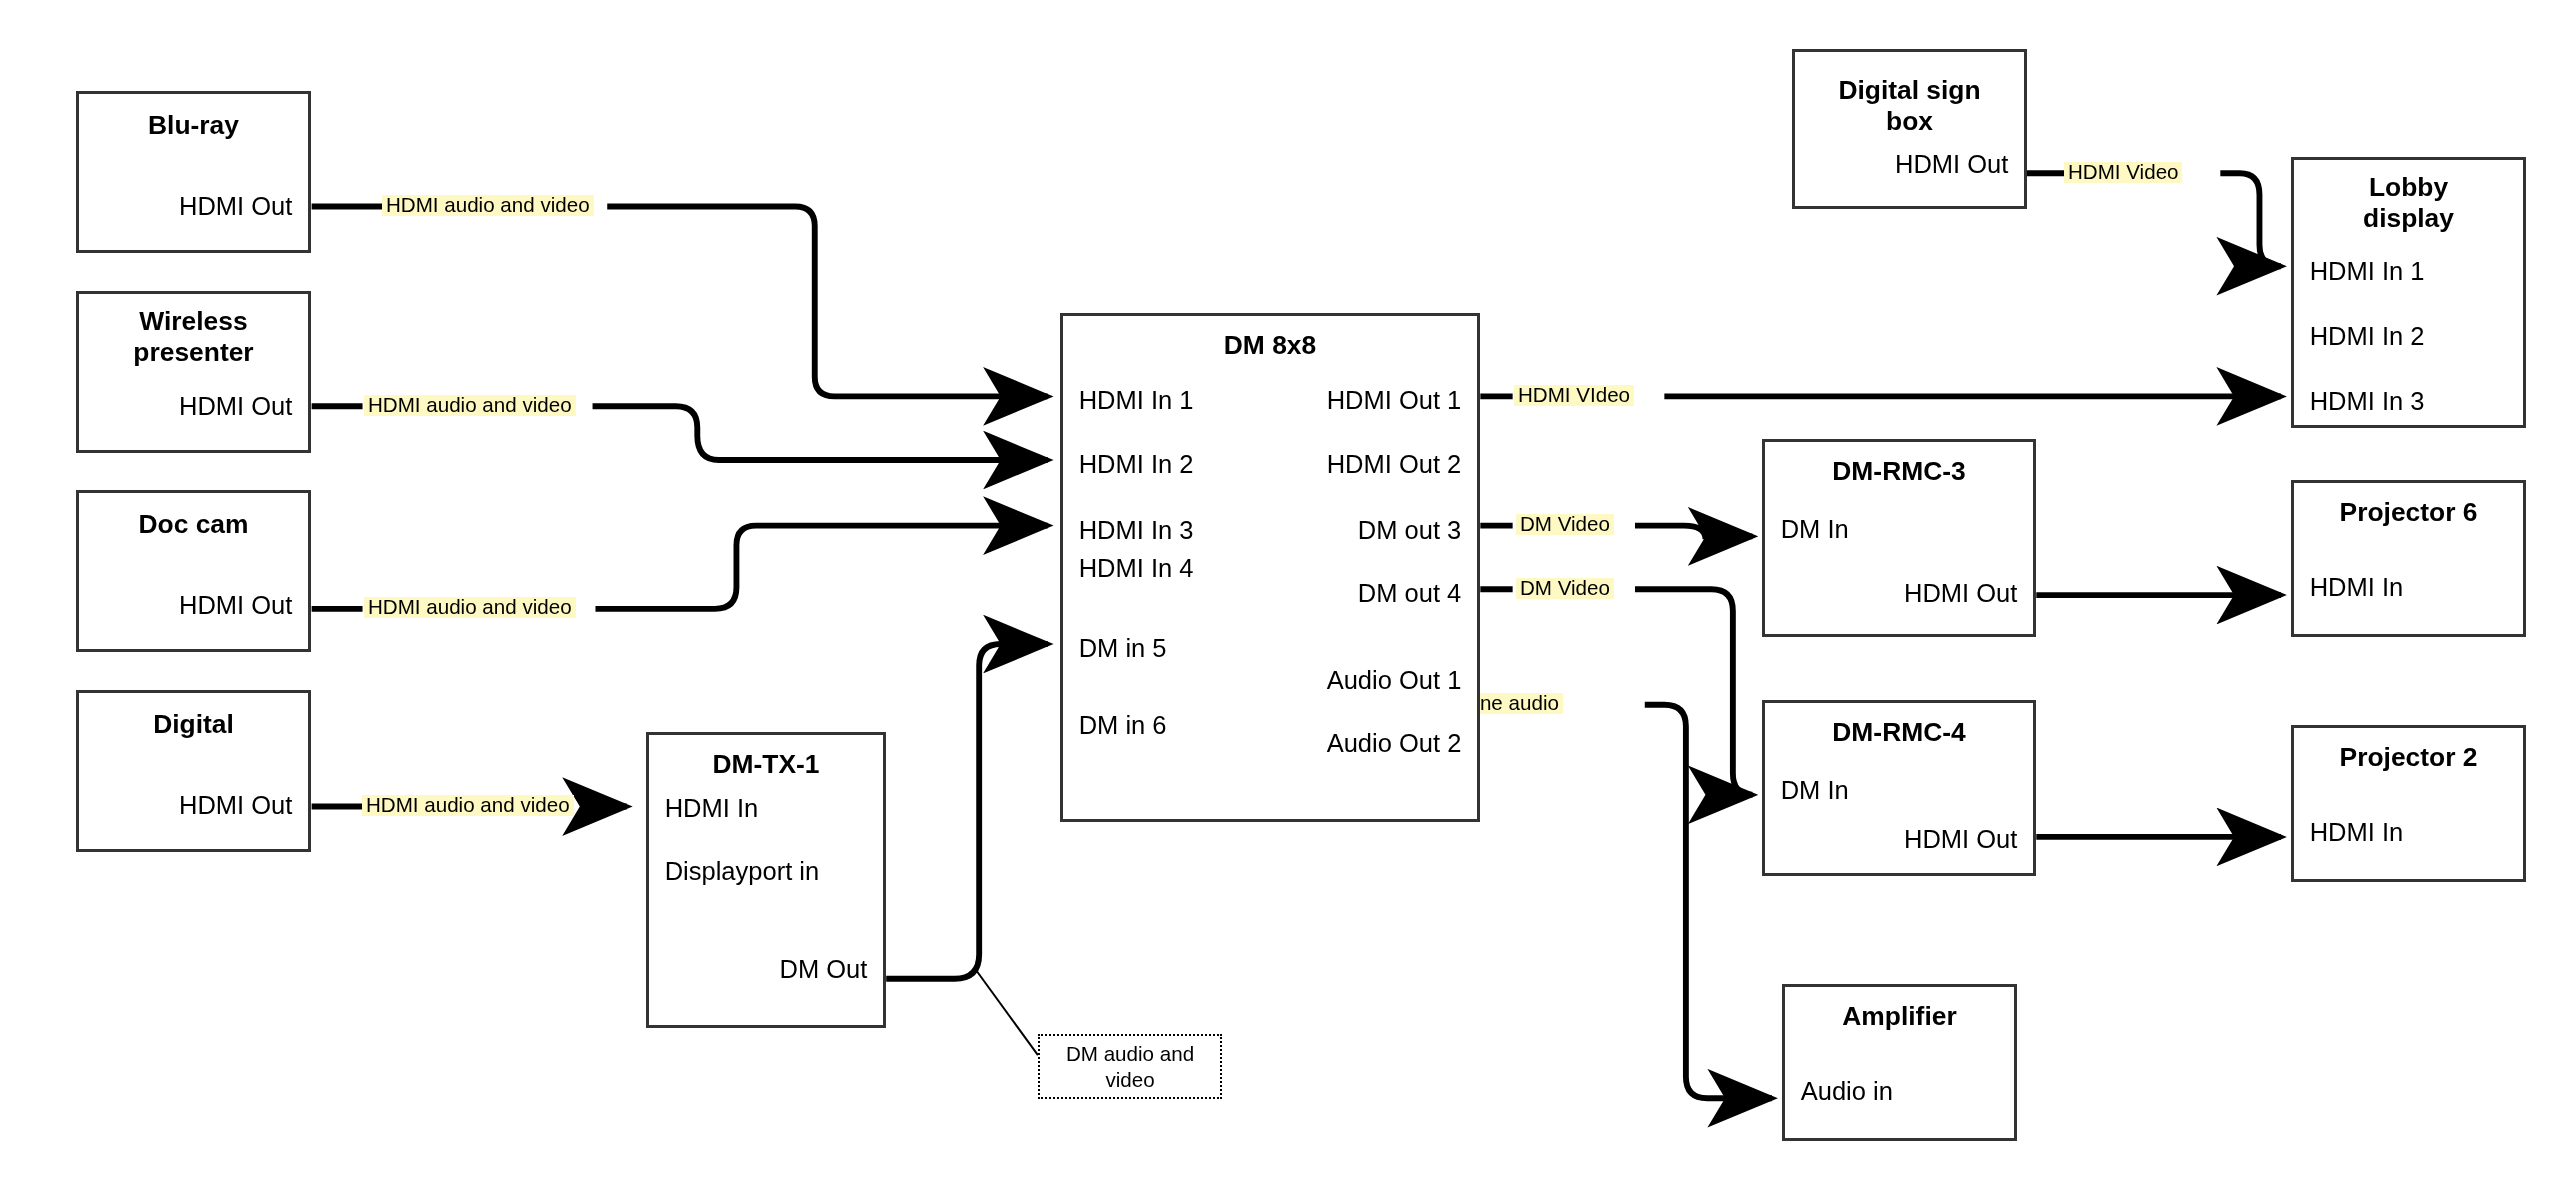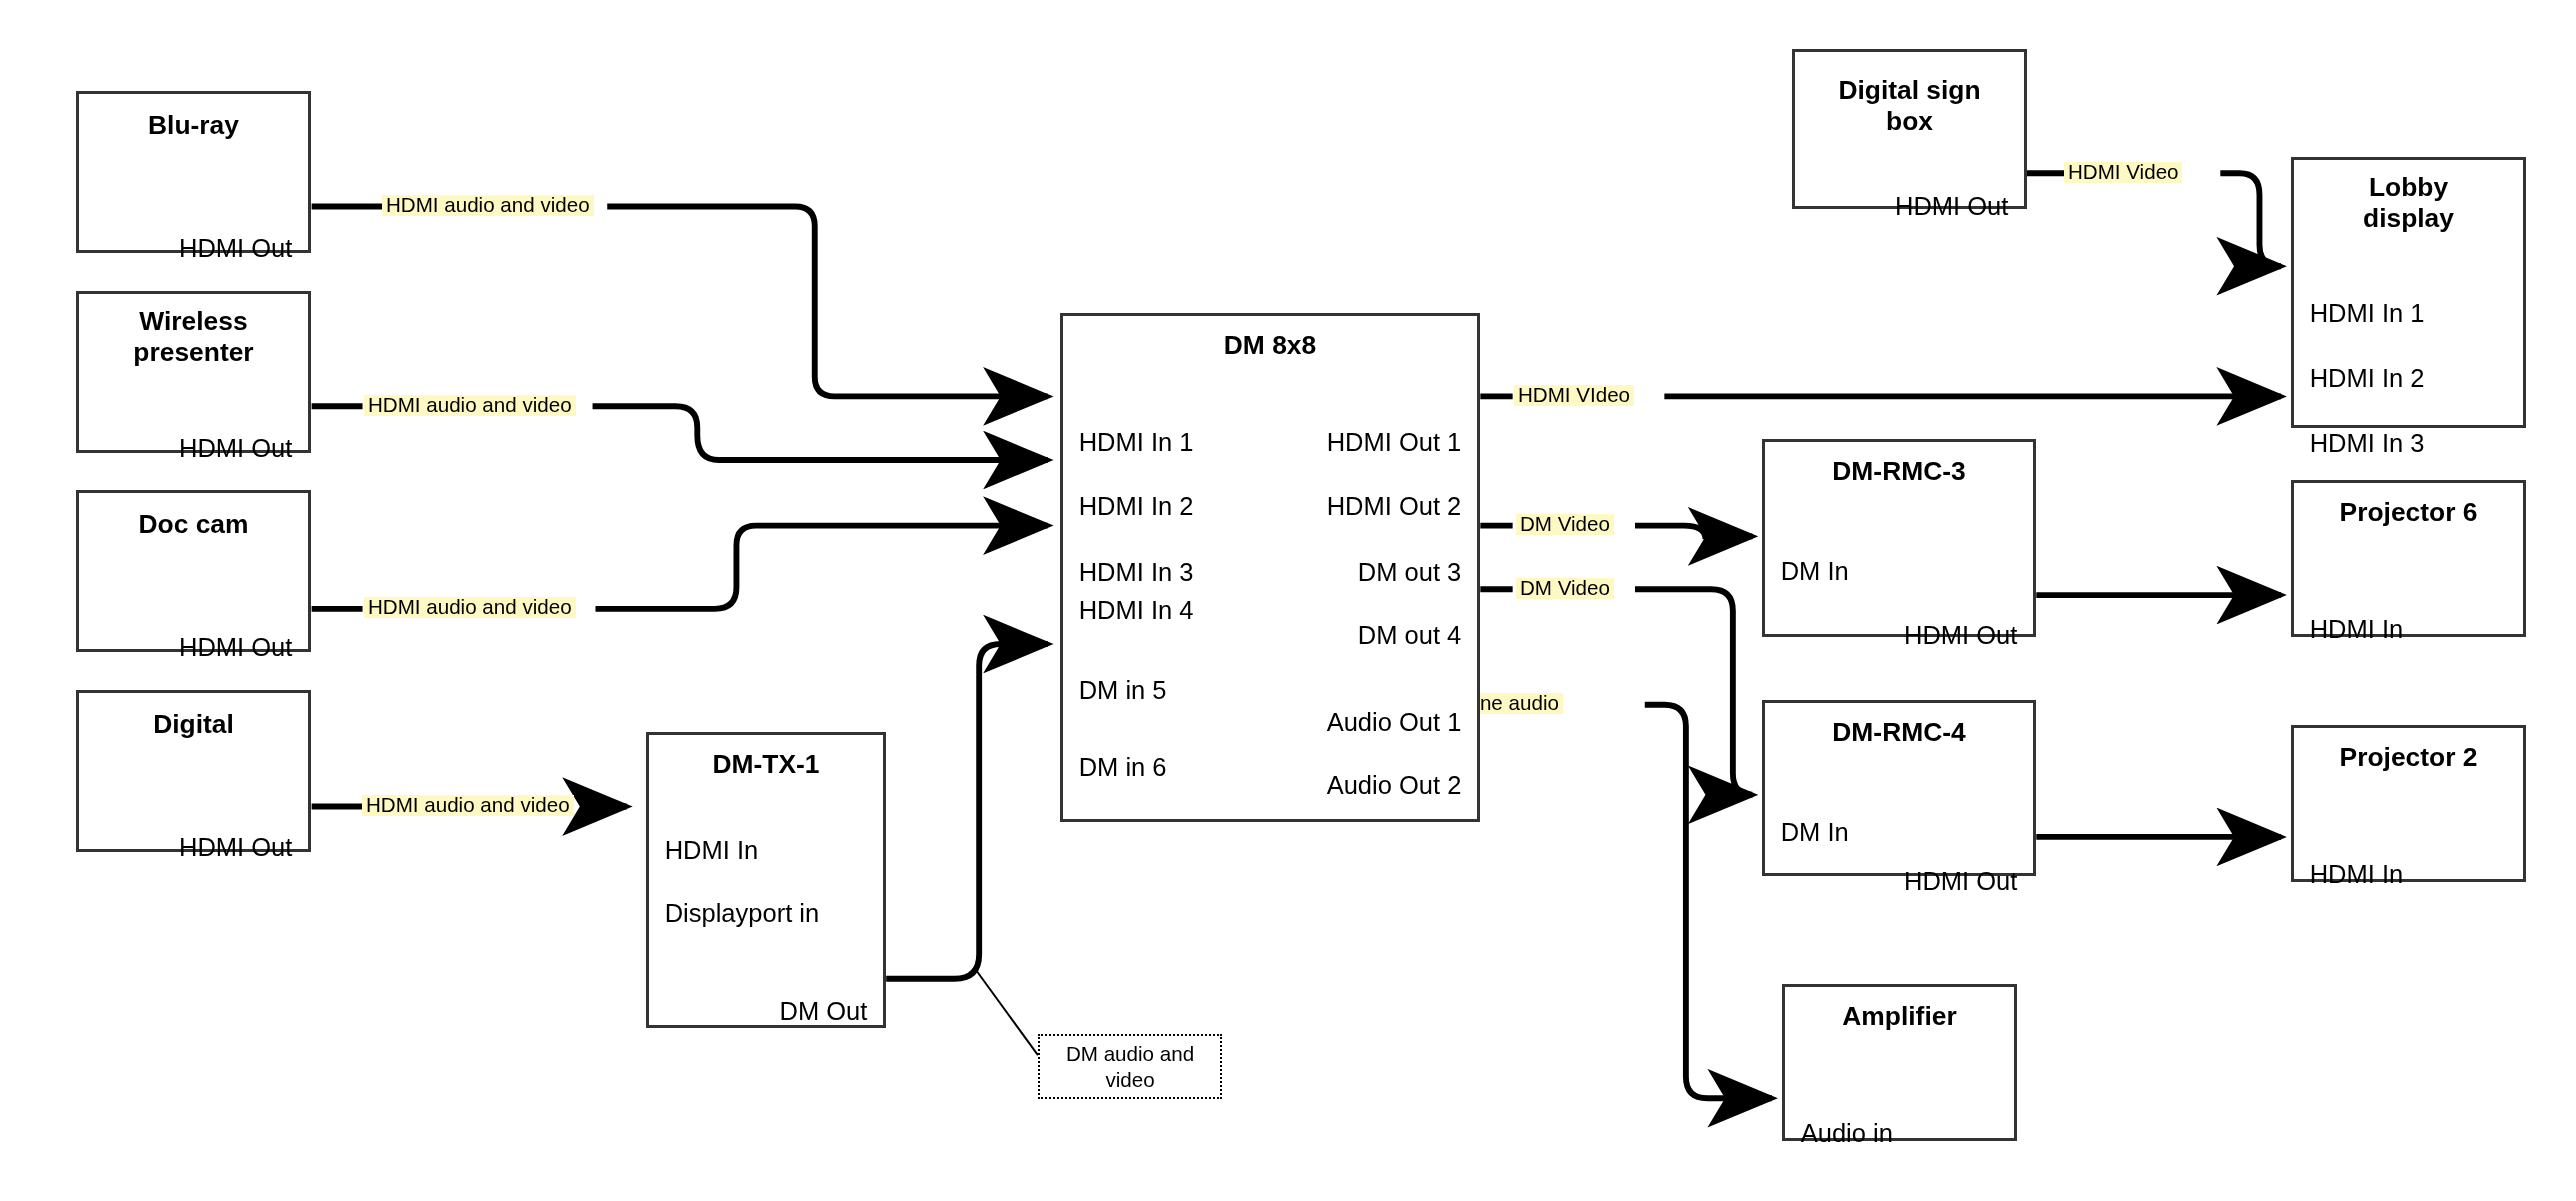--- a/index.html
+++ b/index.html
@@ -5,21 +5,21 @@
   html,body{margin:0;padding:0;background:#fff;}
   body{width:2576px;height:1201px;position:relative;overflow:hidden;
        font-family:"Liberation Sans",sans-serif;color:#000;}
   #canvas{position:absolute;left:0;top:0;width:2576px;height:1201px;}
   svg.wires{position:absolute;left:0;top:0;width:2576px;height:1201px;pointer-events:none;}
   .node{position:absolute;box-sizing:border-box;border:3.9px solid #333;background:#fff;}
   .node .title{font-weight:bold;text-align:center;font-size:26.4px;line-height:1.18;}
   .node .port{font-size:25.5px;white-space:nowrap;}
   .port.left{text-align:left;}
   .port.right{text-align:right;}
-  .port.abs{position:absolute;margin-top:42px;}
+  .port.abs{position:absolute;}
   .note{position:absolute;box-sizing:border-box;border:2px dotted #000;background:#fff;
         font-size:20.6px;text-align:center;line-height:1.22;display:flex;align-items:center;
         justify-content:center;padding:3.9px 5.9px;}
   .wlabel{position:absolute;font-size:20.6px;white-space:nowrap;background:#fef9c3;
           padding:0 3.9px;line-height:1;}
 </style>
 </head>
 <body>
 
 <div id="canvas">

